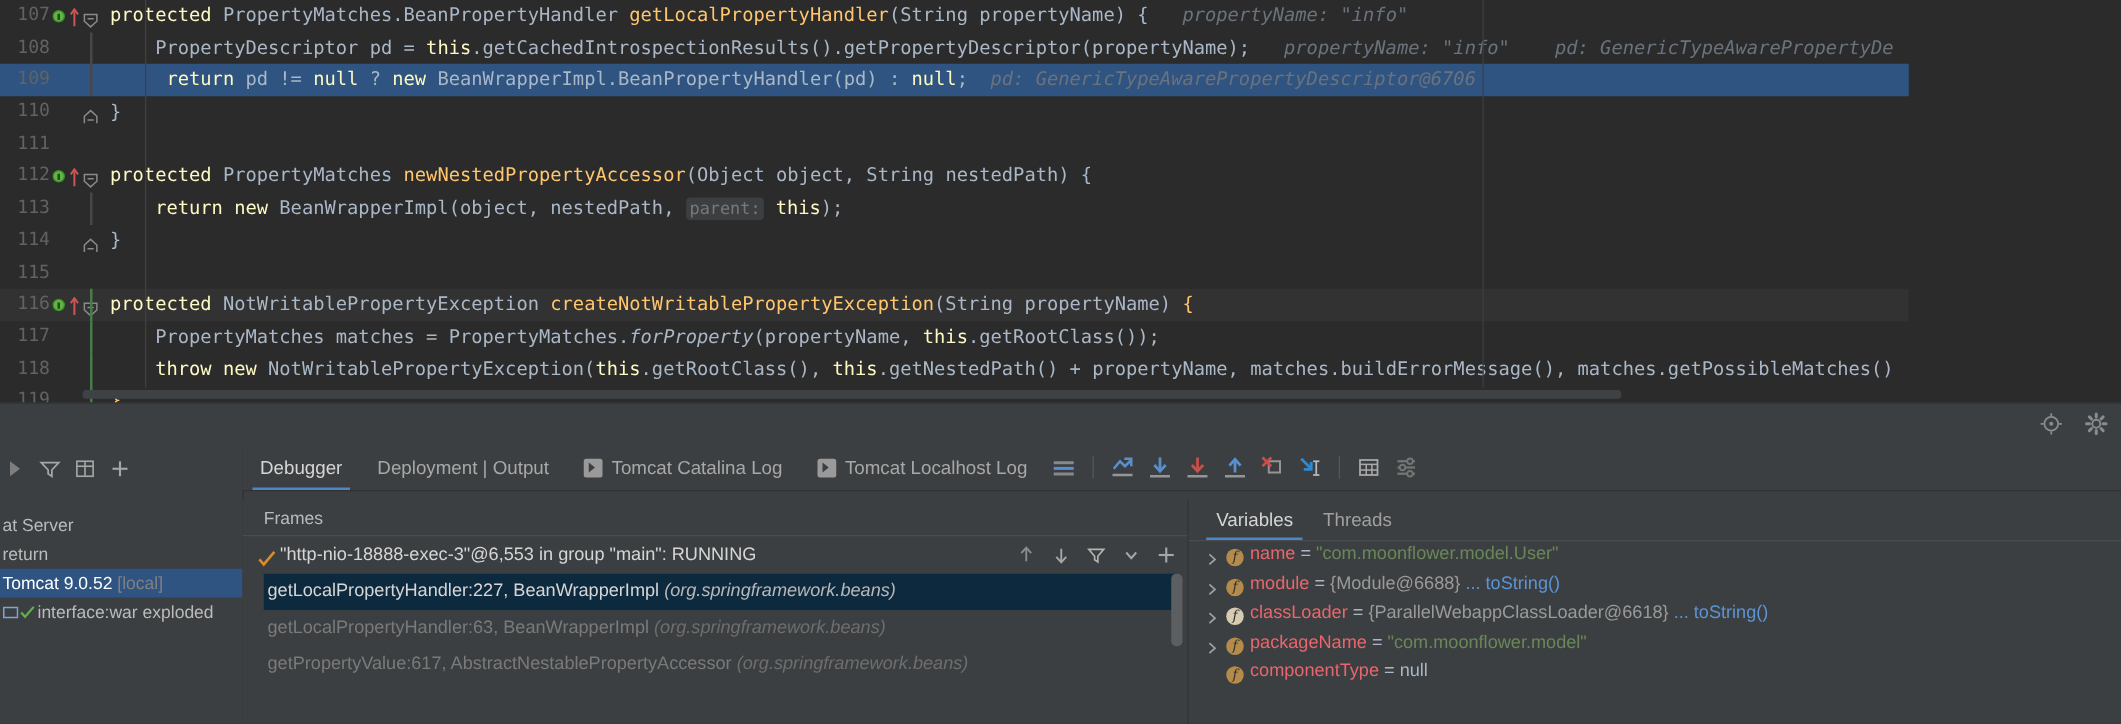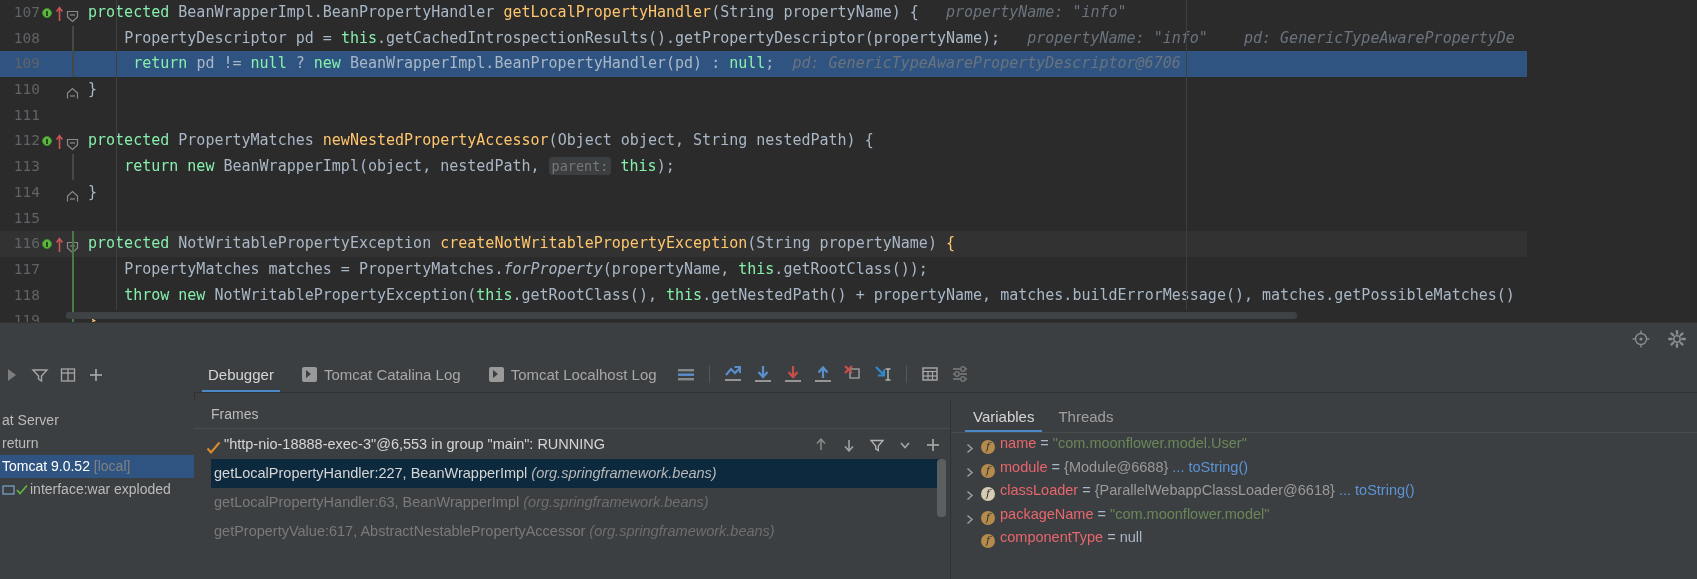--- a/index.html
+++ b/index.html
@@ -32,21 +32,21 @@
   .bm-dot{position:absolute;left:0;top:8px;width:10px;height:10px;border-radius:50%;
           background:#62b543;border:1.5px solid #3d8b2e;box-sizing:border-box;}
   .bm-dot:after{content:"";position:absolute;left:3px;top:2px;width:2px;height:5px;background:#1f4d16;}
   .up-arrow{position:absolute;left:13px;top:5px;width:9px;height:16px;}
   .fold-collapse{position:absolute;left:4px;top:6px;width:13px;height:13px;}
   .vbar{position:absolute;left:10px;top:0;width:2px;height:25.7px;background:#484848;}
   .vbar.green{background:#477c47;}
   .indent-guide{position:absolute;top:0;width:1px;height:25.7px;background:#404040;}
 
   
-  .kw{color:#86efac;}
+  .kw{color:#fef9c3;}
   .fn{color:#ffc66d;}
   .fn-i{color:#a9b7c6;font-style:italic;}
   .punct{color:#a9b7c6;}
   .hint{color:#6a737d;font-style:italic;}
   .hint-chip{color:#787878;background:#3c3f41;border-radius:3px;padding:1px 3px;font-style:normal;font-size:13.5px;}
   .brace-hl{color:#ffc66d;}
   .cls{color:#a9b7c6;}
 
   
   .right-margin{position:absolute;top:0;width:1px;height:310px;background:#3c3f41;}
@@ -136,21 +136,21 @@
 <div class="app">
 
   <div class="editor">
     <div class="code-area" id="code-area">
         <div class="code-line"><span class="gutter-num">107</span><span class="gutter-icons"><span class="bm-dot"></span><span class="up-arrow"><svg width="9" height="16" viewBox="0 0 9 16">
                 <line x1="4.5" y1="15" x2="4.5" y2="3" stroke="#cc5555" stroke-width="1.6"></line>
                 <path d="M1.6 5.5 L4.5 1.6 L7.4 5.5" fill="none" stroke="#cc5555" stroke-width="1.6"></path>
               </svg></span></span><span class="gutter-fold"><span class="fold-collapse"><svg width="13" height="13" viewBox="0 0 13 13">
                 <path d="M1.5 1.5 H11.5 V7 L6.5 11.5 L1.5 7 Z" fill="none" stroke="#8a8a8a" stroke-width="1.2"></path>
                 <line x1="4" y1="5" x2="9" y2="5" stroke="#8a8a8a" stroke-width="1.2"></line>
-              </svg></span></span><span class="code-text"><span class="kw">protected </span><span class="cls">BeanWrapperImpl.BeanPropertyHandler </span><span class="fn">getLocalPropertyHandler</span><span class="punct">(</span><span class="cls">String propertyName</span><span class="punct">) {</span><span class="hint">   propertyName: "info"</span></span></div>
+              </svg></span></span><span class="code-text"><span class="kw">protected </span><span class="cls">PropertyMatches.BeanPropertyHandler </span><span class="fn">getLocalPropertyHandler</span><span class="punct">(</span><span class="cls">String propertyName</span><span class="punct">) {</span><span class="hint">   propertyName: "info"</span></span></div>
         <div class="code-line"><span class="gutter-num">108</span><span class="gutter-icons"></span><span class="gutter-fold"><span class="vbar"></span></span><span class="code-text"><span class="cls">    </span><span class="cls">PropertyDescriptor pd = </span><span class="kw">this</span><span class="cls">.getCachedIntrospectionResults().getPropertyDescriptor(propertyName)</span><span class="punct">;</span><span class="hint">   propertyName: "info"    pd: GenericTypeAwarePropertyDe</span></span></div>
         <div class="code-line hl"><span class="gutter-num">109</span><span class="gutter-icons"></span><span class="gutter-fold"><span class="vbar"></span></span><span class="code-text"><span class="cls">     </span><span class="kw">return </span><span class="cls">pd != </span><span class="kw">null</span><span class="cls"> ? </span><span class="kw">new </span><span class="cls">BeanWrapperImpl.BeanPropertyHandler(pd) : </span><span class="kw">null</span><span class="punct">;</span><span class="hint">  pd: GenericTypeAwarePropertyDescriptor@6706</span></span></div>
         <div class="code-line"><span class="gutter-num">110</span><span class="gutter-icons"></span><span class="gutter-fold"><span class="fold-collapse"><svg width="13" height="13" viewBox="0 0 13 13">
                 <path d="M1.5 11.5 V6 L6.5 1.5 L11.5 6 V11.5" fill="none" stroke="#8a8a8a" stroke-width="1.2"></path>
                 <line x1="4" y1="9" x2="9" y2="9" stroke="#8a8a8a" stroke-width="1.2"></line>
               </svg></span></span><span class="code-text"><span class="punct">}</span></span></div>
         <div class="code-line"><span class="gutter-num">111</span><span class="gutter-icons"></span><span class="gutter-fold"></span><span class="code-text"></span></div>
         <div class="code-line"><span class="gutter-num">112</span><span class="gutter-icons"><span class="bm-dot"></span><span class="up-arrow"><svg width="9" height="16" viewBox="0 0 9 16">
                 <line x1="4.5" y1="15" x2="4.5" y2="3" stroke="#cc5555" stroke-width="1.6"></line>
                 <path d="M1.6 5.5 L4.5 1.6 L7.4 5.5" fill="none" stroke="#cc5555" stroke-width="1.6"></path>
@@ -246,20 +246,23 @@
                 <rect x="1" y="3" width="11" height="8" fill="none" stroke="#7aa6d0" stroke-width="1.2"></rect>
               </svg></span><span style="display:inline-block;width:14px;"><svg width="12" height="12" viewBox="0 0 12 12" style="vertical-align:-2px">
                 <path d="M1 6 L4 9.5 L11 1.5" fill="none" stroke="#62b543" stroke-width="1.8"></path>
               </svg></span><span>interface:war exploded</span></div>
         </div>
     </div>
 
     <div class="tabs" id="tabs-row">
         <div class="tab active">
           <span>Debugger</span>
+        </div>
+        <div class="tab">
+          <span>Deployment | Output</span>
         </div>
         <div class="tab">
           <span class="tab-ic"></span>
           <span>Tomcat Catalina Log</span>
         </div>
         <div class="tab">
           <span class="tab-ic"></span>
           <span>Tomcat Localhost Log</span>
         </div>
         <span class="tb-ic"><svg width="22" height="22" viewBox="0 0 22 22">

